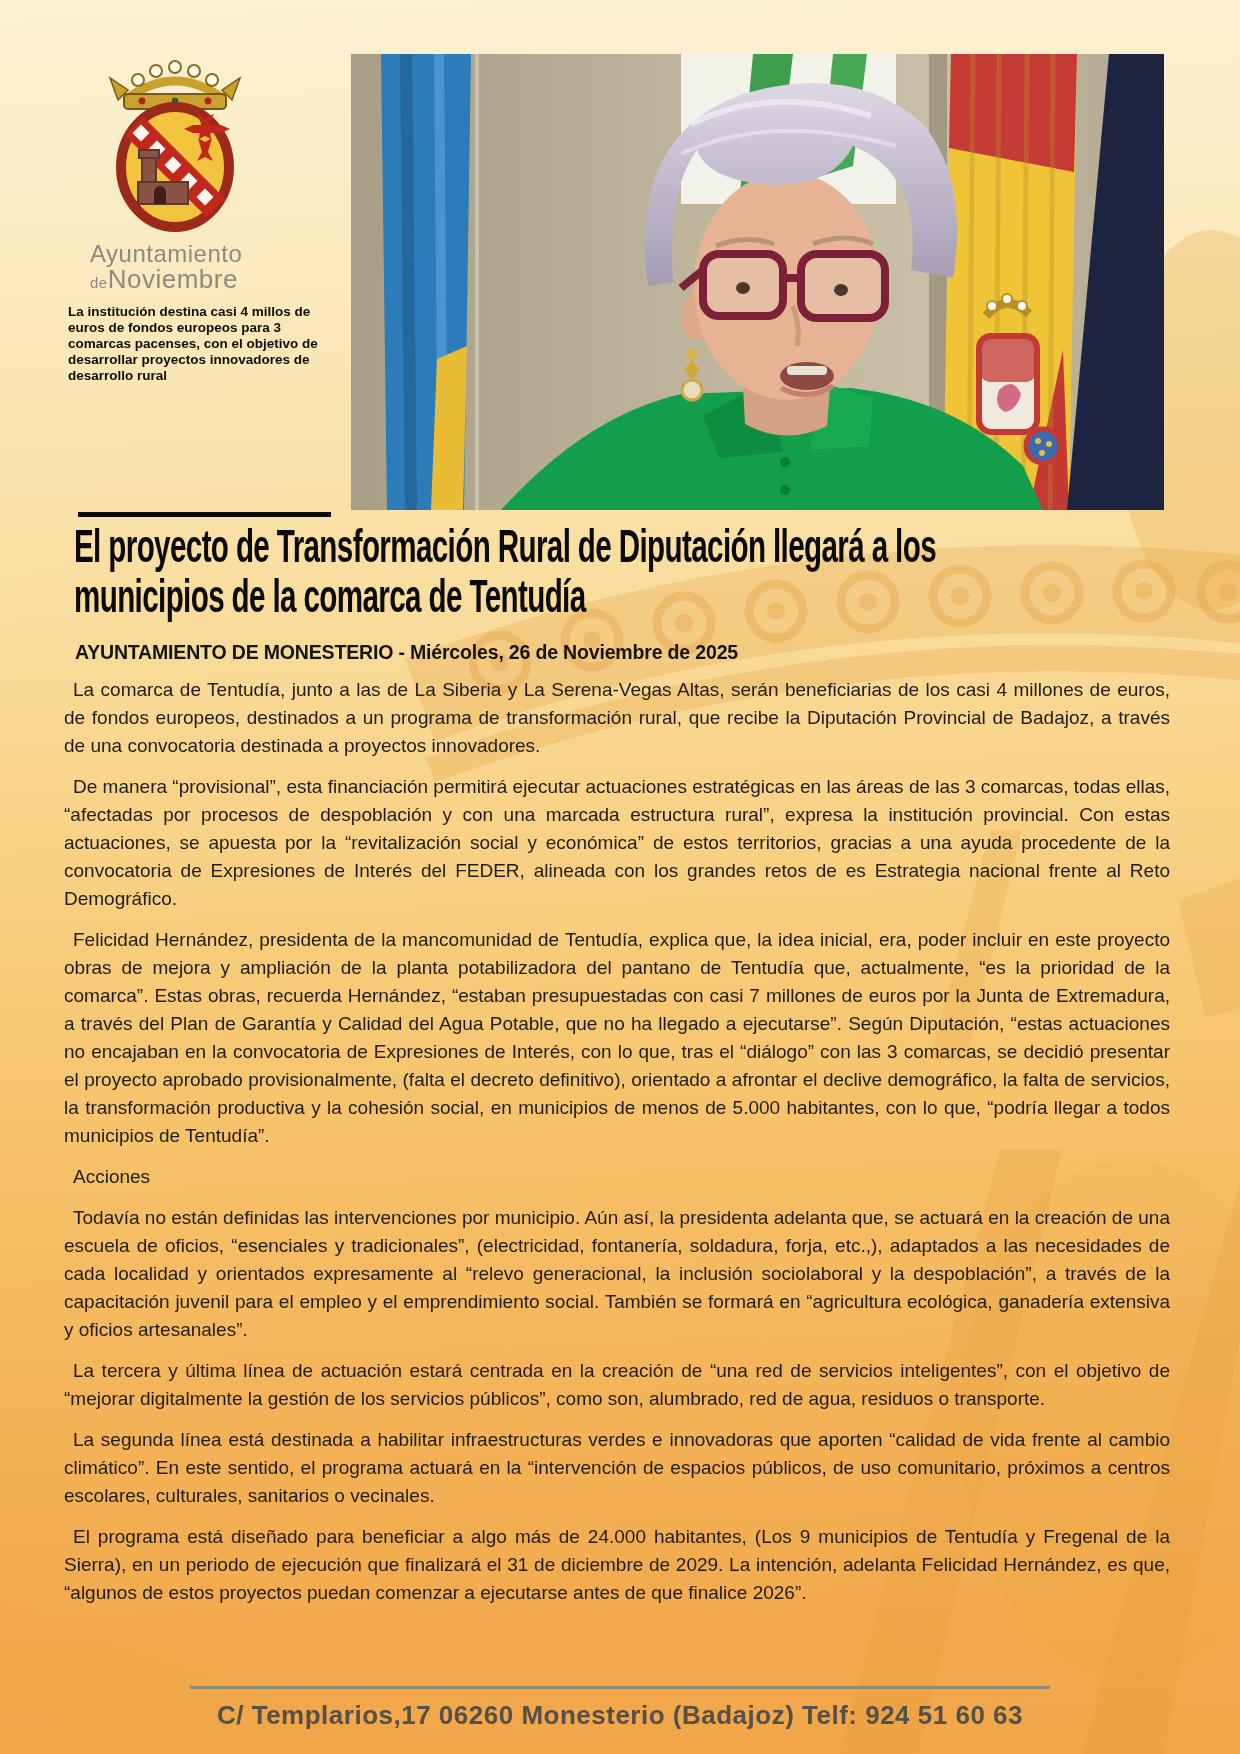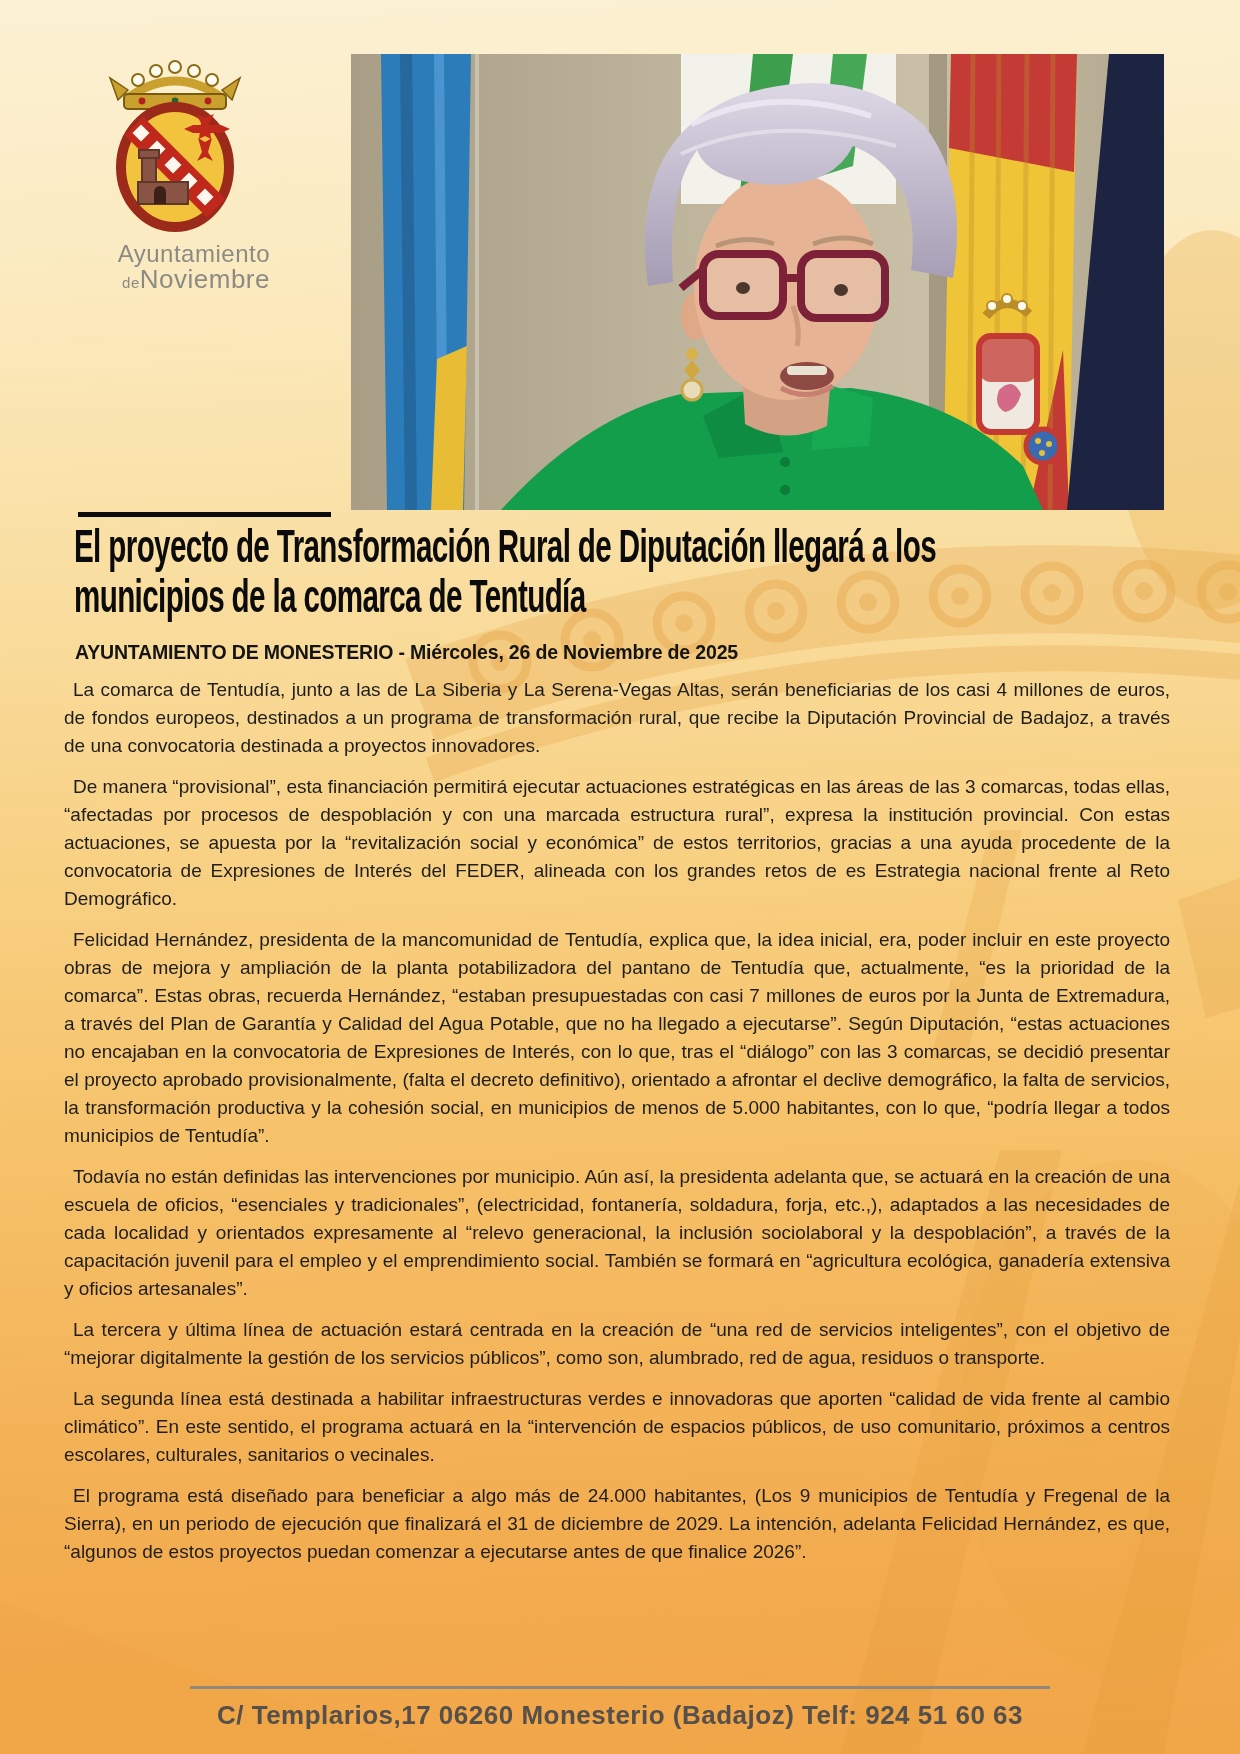--- a/index.html
+++ b/index.html
@@ -10,21 +10,21 @@
     overflow:hidden;
     background:linear-gradient(178deg,
       #fcf1d4 0%, #fbeabf 16%, #f9dd9e 34%,
       #f8d184 48%, #f6c26a 64%, #f4b257 80%,
       #f2a94c 92%, #f1a648 100%);
     font-family:"Liberation Sans", sans-serif;
     color:#1d1d1d;
   }
   .wm{position:absolute;left:0;top:0;pointer-events:none;}
   .logo-block{position:absolute;left:90px;top:52px;width:180px;}
-  .logo-text{margin-top:4px;text-align:right;color:#8b8b84;line-height:1.0;}
+  .logo-text{margin-top:4px;text-align:left;color:#8b8b84;line-height:1.0;}
   .logo-text .l1{font-size:24px;letter-spacing:.5px;}
   .logo-text .l2{font-size:26px;letter-spacing:.5px;}
   .logo-text .l2 small{font-size:15px;margin-top:16px;}
   .sidebar{
     position:absolute;left:68px;top:304px;width:272px;
     font-weight:bold;font-size:13.5px;line-height:16px;color:#0e0e0e;
   }
   .sidebar p{margin:0;}
   .sidebar p + p{margin-top:46px;}
   .photo{position:absolute;left:351px;top:54px;width:813px;height:456px;overflow:hidden;}
@@ -138,20 +138,21 @@
         </g>
       </g>
     </svg>
     <div class="logo-text">
       <div class="l1">Ayuntamiento</div>
       <div class="l2"><small>de</small><span>Noviembre</span></div>
     </div>
   </div>
 
   <div class="sidebar">
+    <p>La institución destina casi 4 millos de euros de fondos europeos para 3 comarcas pacenses, con el objetivo de desarrollar proyectos innovadores de desarrollo rural</p>
   </div>
 
   <div class="photo">
     <svg width="813" height="456" viewBox="0 0 813 456" preserveAspectRatio="none">
       <defs>
         <linearGradient id="wall" x1="0" y1="0" x2="1" y2="0">
           <stop offset="0" stop-color="#a89d85"></stop>
             <stop offset="0.4" stop-color="#beb49c"></stop>
           <stop offset="0.72" stop-color="#cac0a8"></stop>
             <stop offset="1" stop-color="#b0a68e"></stop>
@@ -245,20 +246,21 @@
   </h1>
 
   <p class="dateline">AYUNTAMIENTO DE MONESTERIO - Miércoles, 26 de Noviembre de 2025</p>
 
   <div class="body-text">
     <div>
         <p>La comarca de Tentudía, junto a las de La Siberia y La Serena-Vegas Altas, serán beneficiarias de los casi 4 millones de euros, de fondos europeos, destinados a un programa de transformación rural, que recibe la Diputación Provincial de Badajoz, a través de una convocatoria destinada a proyectos innovadores.</p>
         <p>De manera “provisional”, esta financiación permitirá ejecutar actuaciones estratégicas en las áreas de las 3 comarcas, todas ellas, “afectadas por procesos de despoblación y con una marcada estructura rural”, expresa la institución provincial. Con estas actuaciones, se apuesta por la “revitalización social y económica” de estos territorios, gracias a una ayuda procedente de la convocatoria de Expresiones de Interés del FEDER, alineada con los grandes retos de es Estrategia nacional frente al Reto Demográfico.</p>
         <p>Felicidad Hernández, presidenta de la mancomunidad de Tentudía, explica que, la idea inicial, era, poder incluir en este proyecto obras de mejora y ampliación de la planta potabilizadora del pantano de Tentudía que, actualmente, “es la prioridad de la comarca”. Estas obras, recuerda Hernández, “estaban presupuestadas con casi 7 millones de euros por la Junta de Extremadura, a través del Plan de Garantía y Calidad del Agua Potable, que no ha llegado a ejecutarse”. Según Diputación, “estas actuaciones no encajaban en la convocatoria de Expresiones de Interés, con lo que, tras el “diálogo” con las 3 comarcas, se decidió presentar el proyecto aprobado provisionalmente, (falta el decreto definitivo), orientado a afrontar el declive demográfico, la falta de servicios, la transformación productiva y la cohesión social, en municipios de menos de 5.000 habitantes, con lo que, “podría llegar a todos municipios de Tentudía”.</p>
       </div>
+    <p class="section-heading">Acciones</p>
     <div>
         <p>Todavía no están definidas las intervenciones por municipio. Aún así, la presidenta adelanta que, se actuará en la creación de una escuela de oficios, “esenciales y tradicionales”, (electricidad, fontanería, soldadura, forja, etc.,), adaptados a las necesidades de cada localidad y orientados expresamente al “relevo generacional, la inclusión sociolaboral y la despoblación”, a través de la capacitación juvenil para el empleo y el emprendimiento social. También se formará en “agricultura ecológica, ganadería extensiva y oficios artesanales”.</p>
         <p>La tercera y última línea de actuación estará centrada en la creación de “una red de servicios inteligentes”, con el objetivo de “mejorar digitalmente la gestión de los servicios públicos”, como son, alumbrado, red de agua, residuos o transporte.</p>
         <p>La segunda línea está destinada a habilitar infraestructuras verdes e innovadoras que aporten “calidad de vida frente al cambio climático”. En este sentido, el programa actuará en la “intervención de espacios públicos, de uso comunitario, próximos a centros escolares, culturales, sanitarios o vecinales.</p>
         <p>El programa está diseñado para beneficiar a algo más de 24.000 habitantes, (Los 9 municipios de Tentudía y Fregenal de la Sierra), en un periodo de ejecución que finalizará el 31 de diciembre de 2029. La intención, adelanta Felicidad Hernández, es que, “algunos de estos proyectos puedan comenzar a ejecutarse antes de que finalice 2026”.</p>
       </div>
   </div>
 
   <div class="footer">
     <div class="footer-line"></div>

